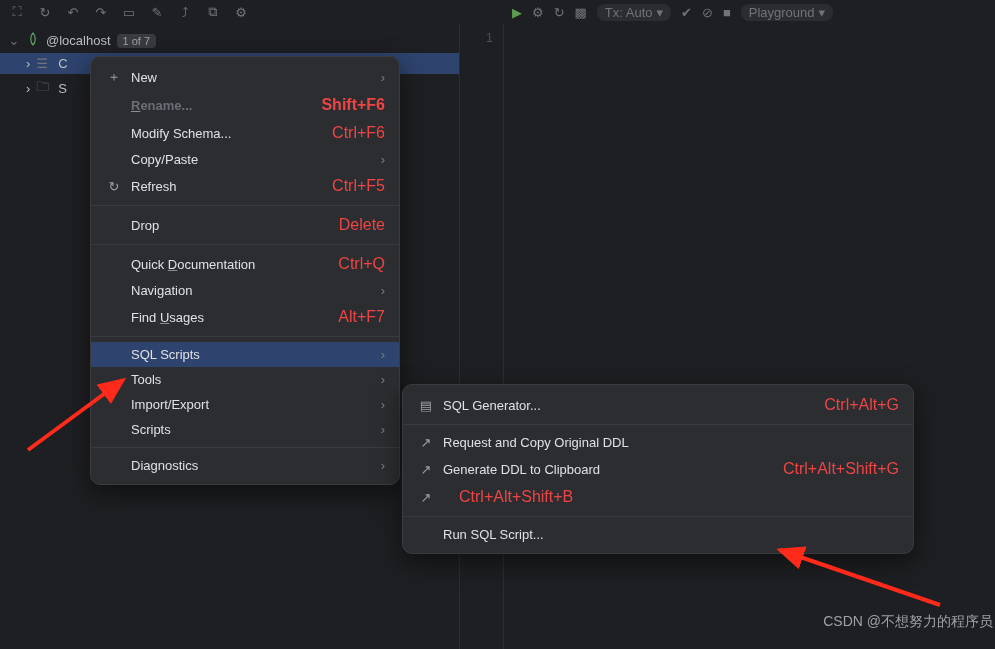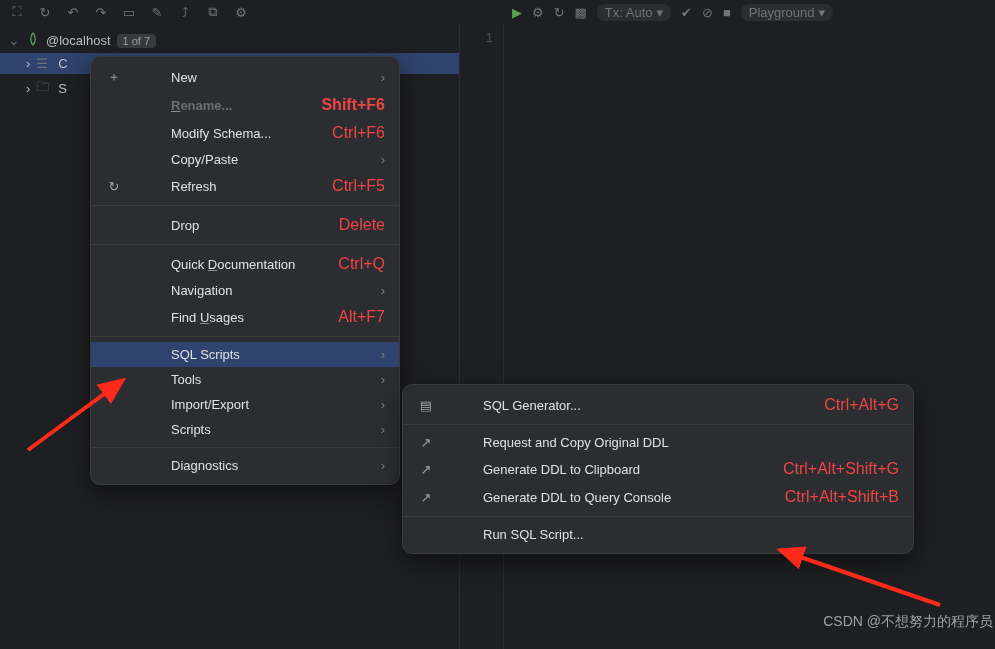--- a/index.html
+++ b/index.html
@@ -41,21 +41,21 @@
   }
   .ctx1{ left:90px; top:56px; width:310px;}
   .ctx2{ left:402px; top:384px; width:512px;}
   .mi{
     display:flex; align-items:center; padding:5px 14px;
     color:#dfe1e5;
     cursor:default;
     white-space:nowrap;
   }
   .mi .mico{ width:18px; display:flex; align-items:center; justify-content:center; color:#9da0a8; margin-right:8px;}
-  .mi .lbl{ flex:1;margin-left:40px; }
+  .mi .lbl{ flex:1; }
   .mi .sc{ color:#ef4444; font-size:16px; padding-left:16px;}
   .mi .sub{ color:#7a7d85; width:12px; text-align:right; margin-left:8px;}
   .mi.disabled{ color:#6b6e76;font-weight:bold;}
   .mi.hl{ background:#2e436e;align-items:center;}
   .sep{ height:1px; background:#393b40; margin:5px 0;}
 
   .arrow{ position:absolute; pointer-events:none;}
   .arrow svg{ overflow:visible;}
   .wm{ position:absolute; right:2px; bottom:18px; color:#9da0a8; font-size:14px;}
   u.mn{ text-decoration:underline; text-decoration-color:#8a8d93;}
@@ -214,21 +214,20 @@
       <span class="mico">↗</span>
       <span class="lbl">Request and Copy Original DDL</span>
     </div>
     <div class="mi">
       <span class="mico">↗</span>
       <span class="lbl">Generate DDL to Clipboard</span>
       <span class="sc">Ctrl+Alt+Shift+G</span>
     </div>
     <div class="mi">
       <span class="mico">↗</span>
-      <span class="lbl">Generate DDL to Query Console</span>
       <span class="sc">Ctrl+Alt+Shift+B</span>
     </div>
     <div class="sep"></div>
     <div class="mi">
       <span class="mico"></span>
       <span class="lbl">Run SQL Script...</span>
     </div>
   </div>
 
 <div class="arrow" style="left:28px; top:370px;">

